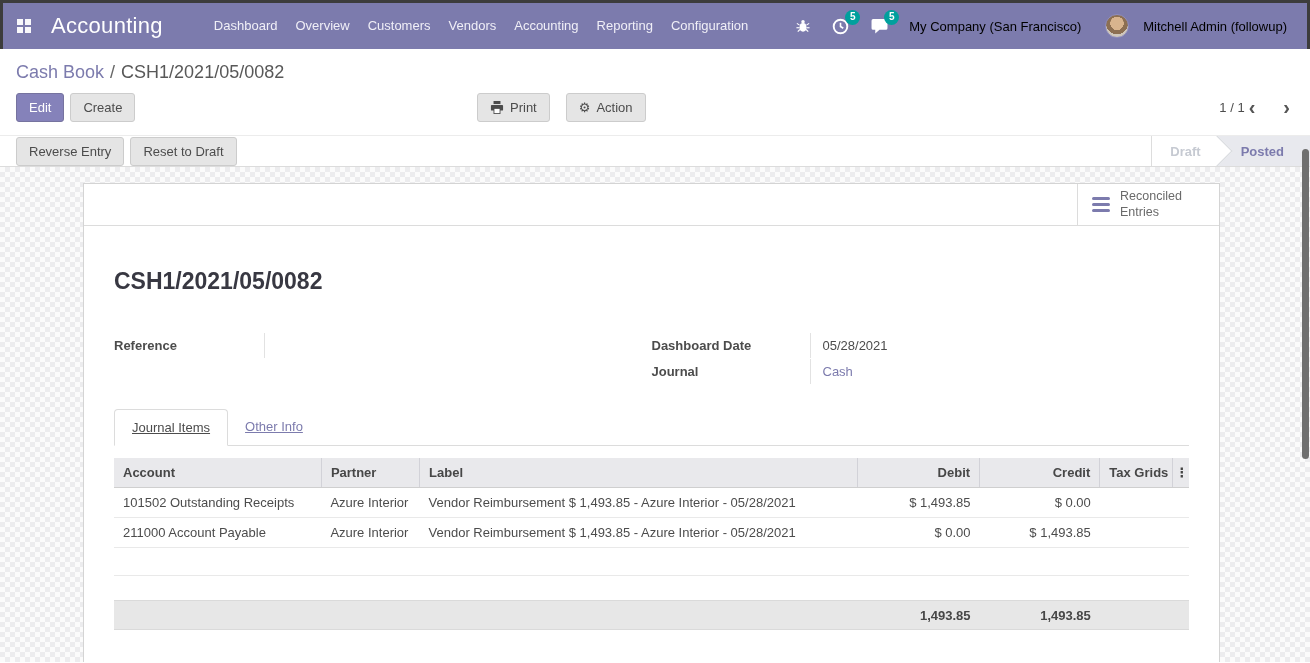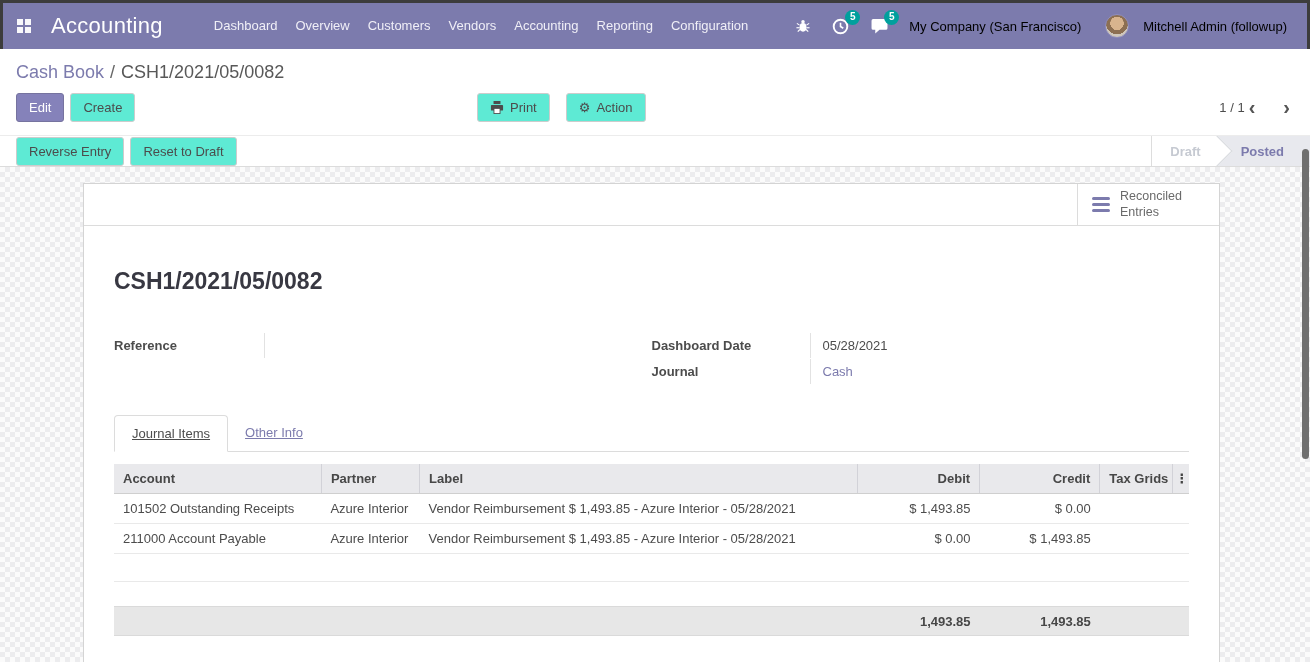--- a/index.html
+++ b/index.html
@@ -39,21 +39,21 @@
   }
 
   
   .breadcrumb-row{padding:13px 16px 0 16px;font-size:18px;}
   .breadcrumb-link{color:var(--accent);cursor:pointer;}
   .breadcrumb-sep{color:#666;padding:0 6px;}
   .breadcrumb-current{color:#585858;}
 
   .buttons-row{margin-top:7px;padding:0 16px;display:flex;align-items:center;position:relative;height:34px;}
   .btn{
-    display:inline-flex;align-items:center;gap:6px;background:#5eead4;border:1px solid #ccc;border-radius:3px;
+    display:inline-flex;align-items:center;gap:6px;background:#e5e5e5;border:1px solid #ccc;border-radius:3px;
     padding:6px 12px;font-size:13px;color:var(--text);cursor:pointer;white-space:nowrap;
   }
   .btn-primary{background:#8582ba;border-color:#76739f;color:#fff;}
   .btn+.btn{margin-left:6px;}
   .center-buttons{position:absolute;left:477px;display:flex;}
   .center-buttons .btn+.btn{margin-left:16px;}
   .icon-glyph{font-size:13px;line-height:1;}
   .pager{position:absolute;right:16px;display:flex;align-items:center;}
   .pager-value{font-size:13px;color:var(--text);}
   .pager-arrow{font-size:20px;font-weight:bold;color:#555;cursor:pointer;line-height:1;padding:0 4px;}
@@ -84,21 +84,21 @@
   .stat-button{
     border-left:1px solid #dcdcdc;display:flex;align-items:center;gap:10px;padding:0 14px;cursor:pointer;width:142px;
   }
   .hamburger-icon{display:flex;flex-direction:column;gap:3px;}
   .hamburger-icon span{width:18px;height:3px;background:var(--accent);border-radius:2px;}
   .stat-button-label{font-size:12.5px;color:#6a6a6a;line-height:1.25;}
 
   .sheet-body{padding:42px 30px 0 30px;}
   .record-title{font-size:23px;font-weight:bold;color:#383842;margin-bottom:38px;}
 
-  .field-group{display:flex;margin-bottom:30px;}
+  .field-group{display:flex;margin-bottom:24px;}
   .field-col{width:50%;}
   .field-row{display:flex;line-height:25px;margin-bottom:1px;}
   .field-label{width:150px;font-weight:bold;color:var(--text);font-size:13px;flex:0 0 auto;}
   .field-col-right .field-label{width:158px;}
   .field-value{border-left:1px solid #e2e2e2;padding-left:12px;flex:1;min-height:25px;font-size:13px;color:var(--text);}
   .field-col-left .field-value{max-width:330px;}
   .field-link{color:var(--accent);cursor:pointer;}
 
   .tabs{display:flex;border-bottom:1px solid #dcdcdc;}
   .tab{padding:10px 17px;font-size:13px;cursor:pointer;text-decoration:underline;}

